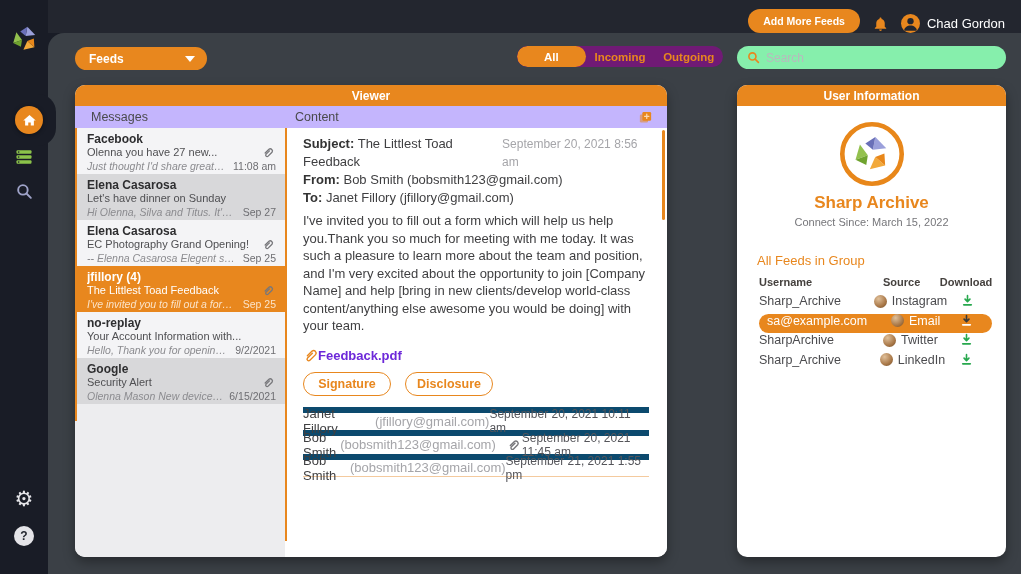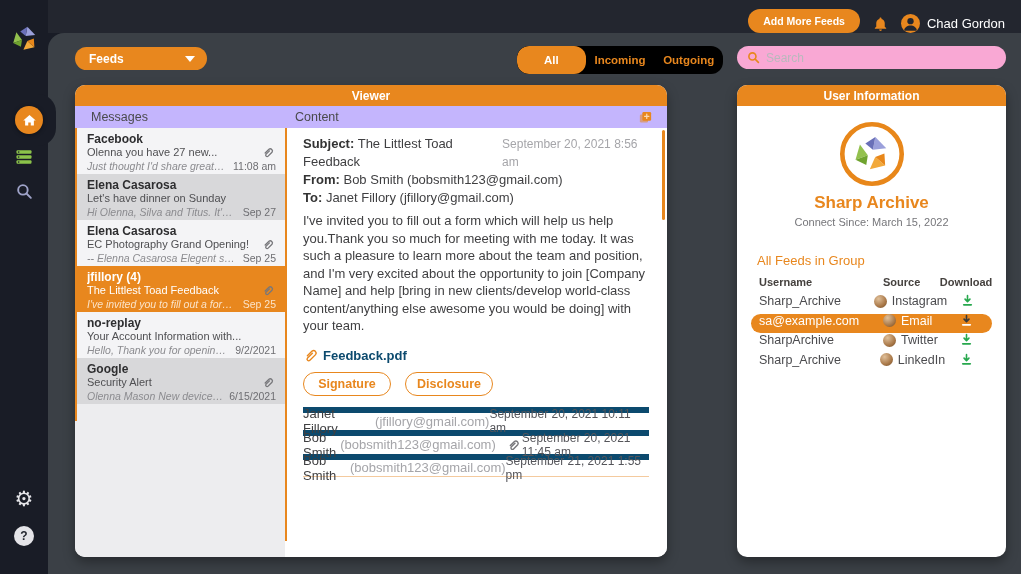--- a/index.html
+++ b/index.html
@@ -62,31 +62,31 @@
     position:absolute; left:75px; top:47px; width:132px; height:23px; z-index:4;
     background:#E8871E; border:none; border-radius:12px; cursor:pointer;
     display:flex; align-items:center; justify-content:space-between; padding:0 12px 0 14px;
     color:#fff; font-family:inherit; font-size:12px; font-weight:bold;
   }
   .caret-down {
     width:0; height:0; border-left:5px solid transparent; border-right:5px solid transparent;
     border-top:6px solid #fff;
   }
   .toggle {
-    position:absolute; left:517px; top:46px; width:206px; height:28px; z-index:4;
-    background:#000000; border-radius:12px; display:flex; align-items:center; overflow:hidden;
+    position:absolute; left:517px; top:46px; width:206px; height:21px; z-index:4;
+    background:#701a75; border-radius:12px; display:flex; align-items:center; overflow:hidden;
   }
   .toggle .seg {
     flex:1; height:100%; display:flex; align-items:center; justify-content:center;
     color:#E8871E; font-size:11.5px; font-weight:bold; cursor:pointer; border-radius:12px;
   }
   .toggle .seg.active { background:#E8871E; color:#fff; }
   .searchbox {
     position:absolute; left:737px; top:46px; width:269px; height:23px; z-index:4;
-    background:#f9a8d4; border-radius:12px; display:flex; align-items:center; gap:6px; padding:0 10px;
+    background:#86efac; border-radius:12px; display:flex; align-items:center; gap:6px; padding:0 10px;
   }
   .searchbox input {
     border:none; outline:none; flex:1; font-family:inherit; font-size:12px; color:#555;
     background:transparent;
   }
   .searchbox input::placeholder { color:#b9b9bd; }
   
   .panel {
     position:absolute; top:85px; background:#fff; border-radius:10px; z-index:4;
     box-shadow:0 5px 12px rgba(0,0,0,.35); overflow:hidden;
@@ -121,22 +121,22 @@
   .msg-row.selected .l3, .msg-row.selected .date { color:#FBE3C8; }
   .clip svg { display:block; }
   
   .content-col { flex:1; background:#fff; position:relative; padding:7px 18px 0 16px; }
   .content-scrollbar { position:absolute; right:2px; top:2px; width:3px; height:90px; background:#E8871E; border-radius:2px; }
   .hline { font-size:13px; line-height:18px; color:#3f3f41; }
   .hline b { color:#333; }
   .subject-row { display:flex; justify-content:space-between; align-items:baseline; }
   .meta-date { color:#a5a5a9; font-size:12px; }
   .body-text { margin-top:5px; font-size:13px; line-height:17.5px; color:#3f3f41; max-width:432px; }
-  .attach-row { margin-top:13px; display:flex; align-items:center; gap:5px;
-                color:#0c4a6e; font-weight:bold; font-size:13px; cursor:pointer; }
+  .attach-row { margin-top:13px; display:flex; align-items:center; 
+                color:#6d28d9; font-weight:bold; font-size:13px; cursor:pointer; }
   .pill-btn-row { margin-top:9px; display:flex; gap:14px; }
   .pill-btn {
     border:1.5px solid #E8871E; background:#fff; color:#E8871E; font-family:inherit;
     font-weight:bold; font-size:12.5px; border-radius:14px; padding:4px 0; width:88px; cursor:pointer;
   }
   .thread { margin-top:11px; }
   .thread-row {
     height:23.5px; display:flex; align-items:center; justify-content:space-between;
     border-top:6px solid #0c4a6e; font-size:13px; cursor:pointer;
   }
@@ -147,21 +147,21 @@
   .thread-date { color:#55555a; font-size:12px; }
   
   .up-logo { display:flex; justify-content:center; margin-top:15px; }
   .up-name { text-align:center; color:#E8871E; font-size:17px; font-weight:bold; margin-top:6px; }
   .up-since { text-align:center; color:#76767a; font-size:11px; margin-top:3px; }
   .up-group { color:#E8871E; font-size:13px; margin:25px 0 0 20px; }
   .feed-table { margin:8px 14px 0 14px; }
   .ft-head, .ft-row { display:flex; align-items:flex-start; padding:0 4px 0 8px; }
   .ft-head { font-size:11px; font-weight:bold; color:#45413e; height:18px; }
   .ft-row { height:19.5px; font-size:12.5px; color:#4b4b4e; cursor:pointer; }
-  .ft-row.selected { background:#E8871E; border-radius:10px; color:#fff; }
+  .ft-row.selected { background:#E8871E; border-radius:10px; color:#fff;margin-left:8px; }
   .c-user { width:124px; white-space:nowrap; overflow:hidden; }
   .c-source { flex:1; display:flex; align-items:center; gap:5px; white-space:nowrap; }
   .c-dl { width:44px; display:flex; justify-content:center; }
   .src-dot {
     width:13px; height:13px; border-radius:50%;
     background:radial-gradient(circle at 35% 30%, #e0c09a, #a97848 60%, #6e4a24);
     flex:none;
   }
   .dl-btn { cursor:pointer; display:flex; }
 </style>

